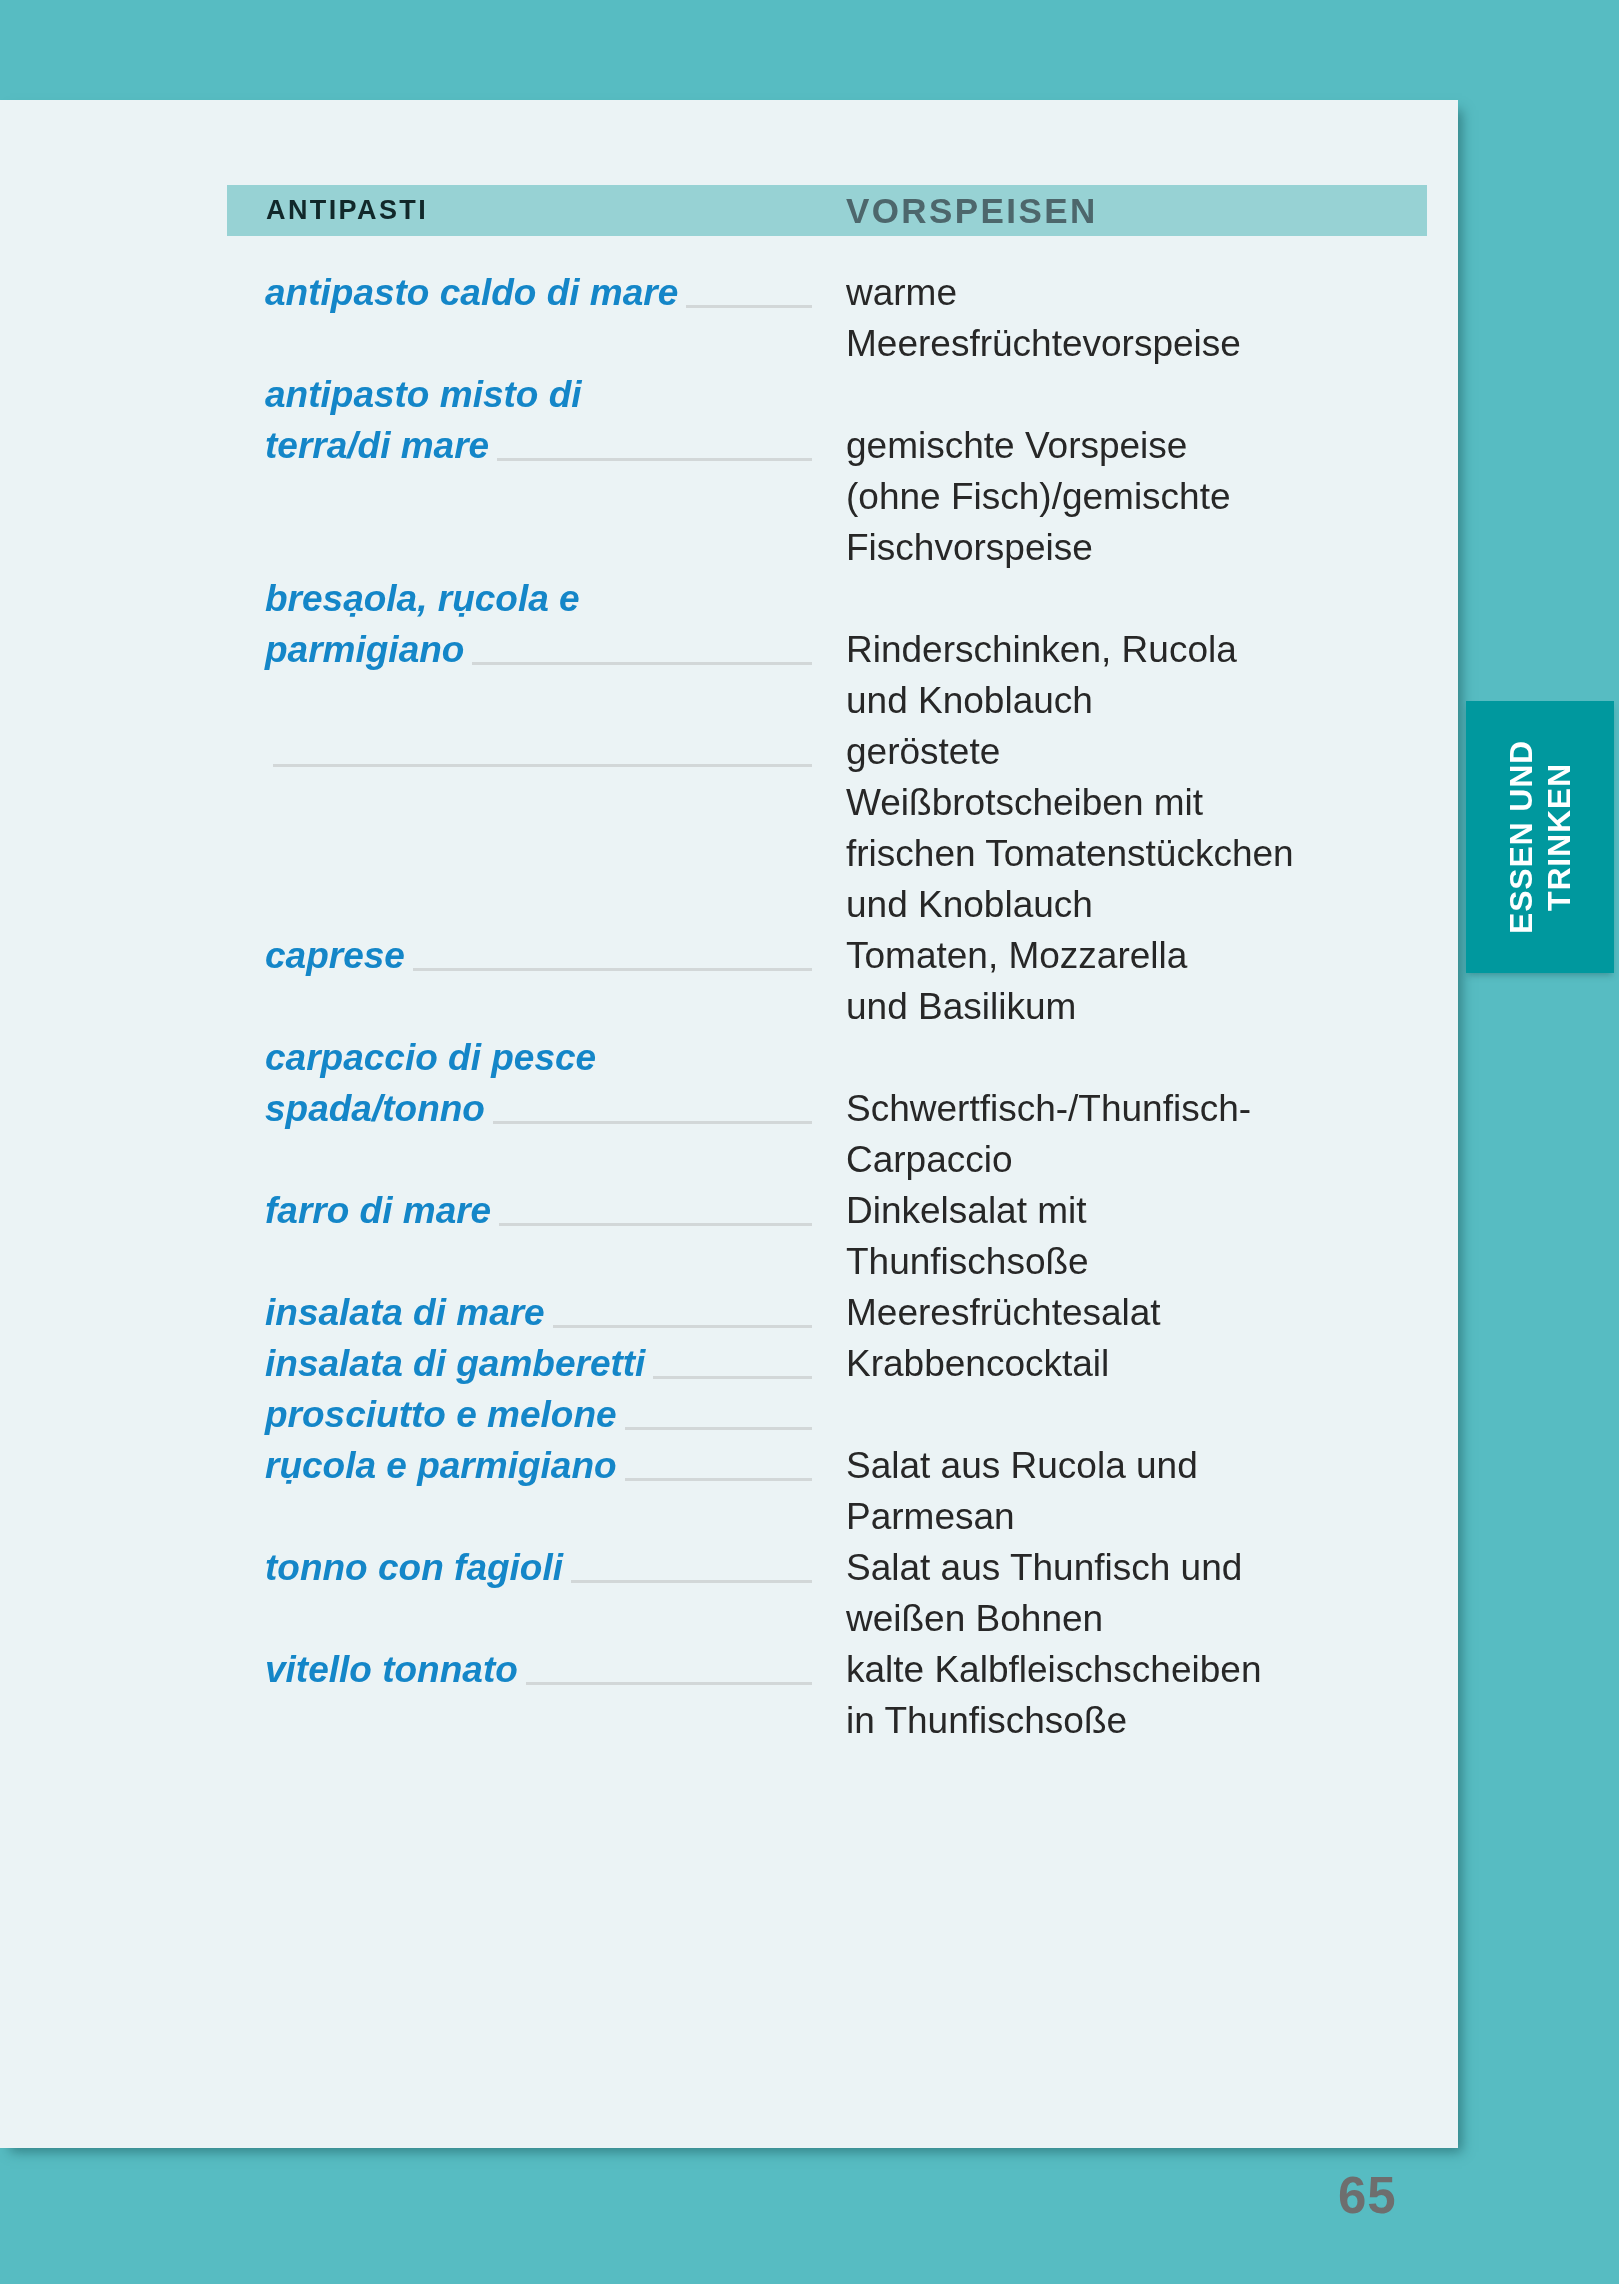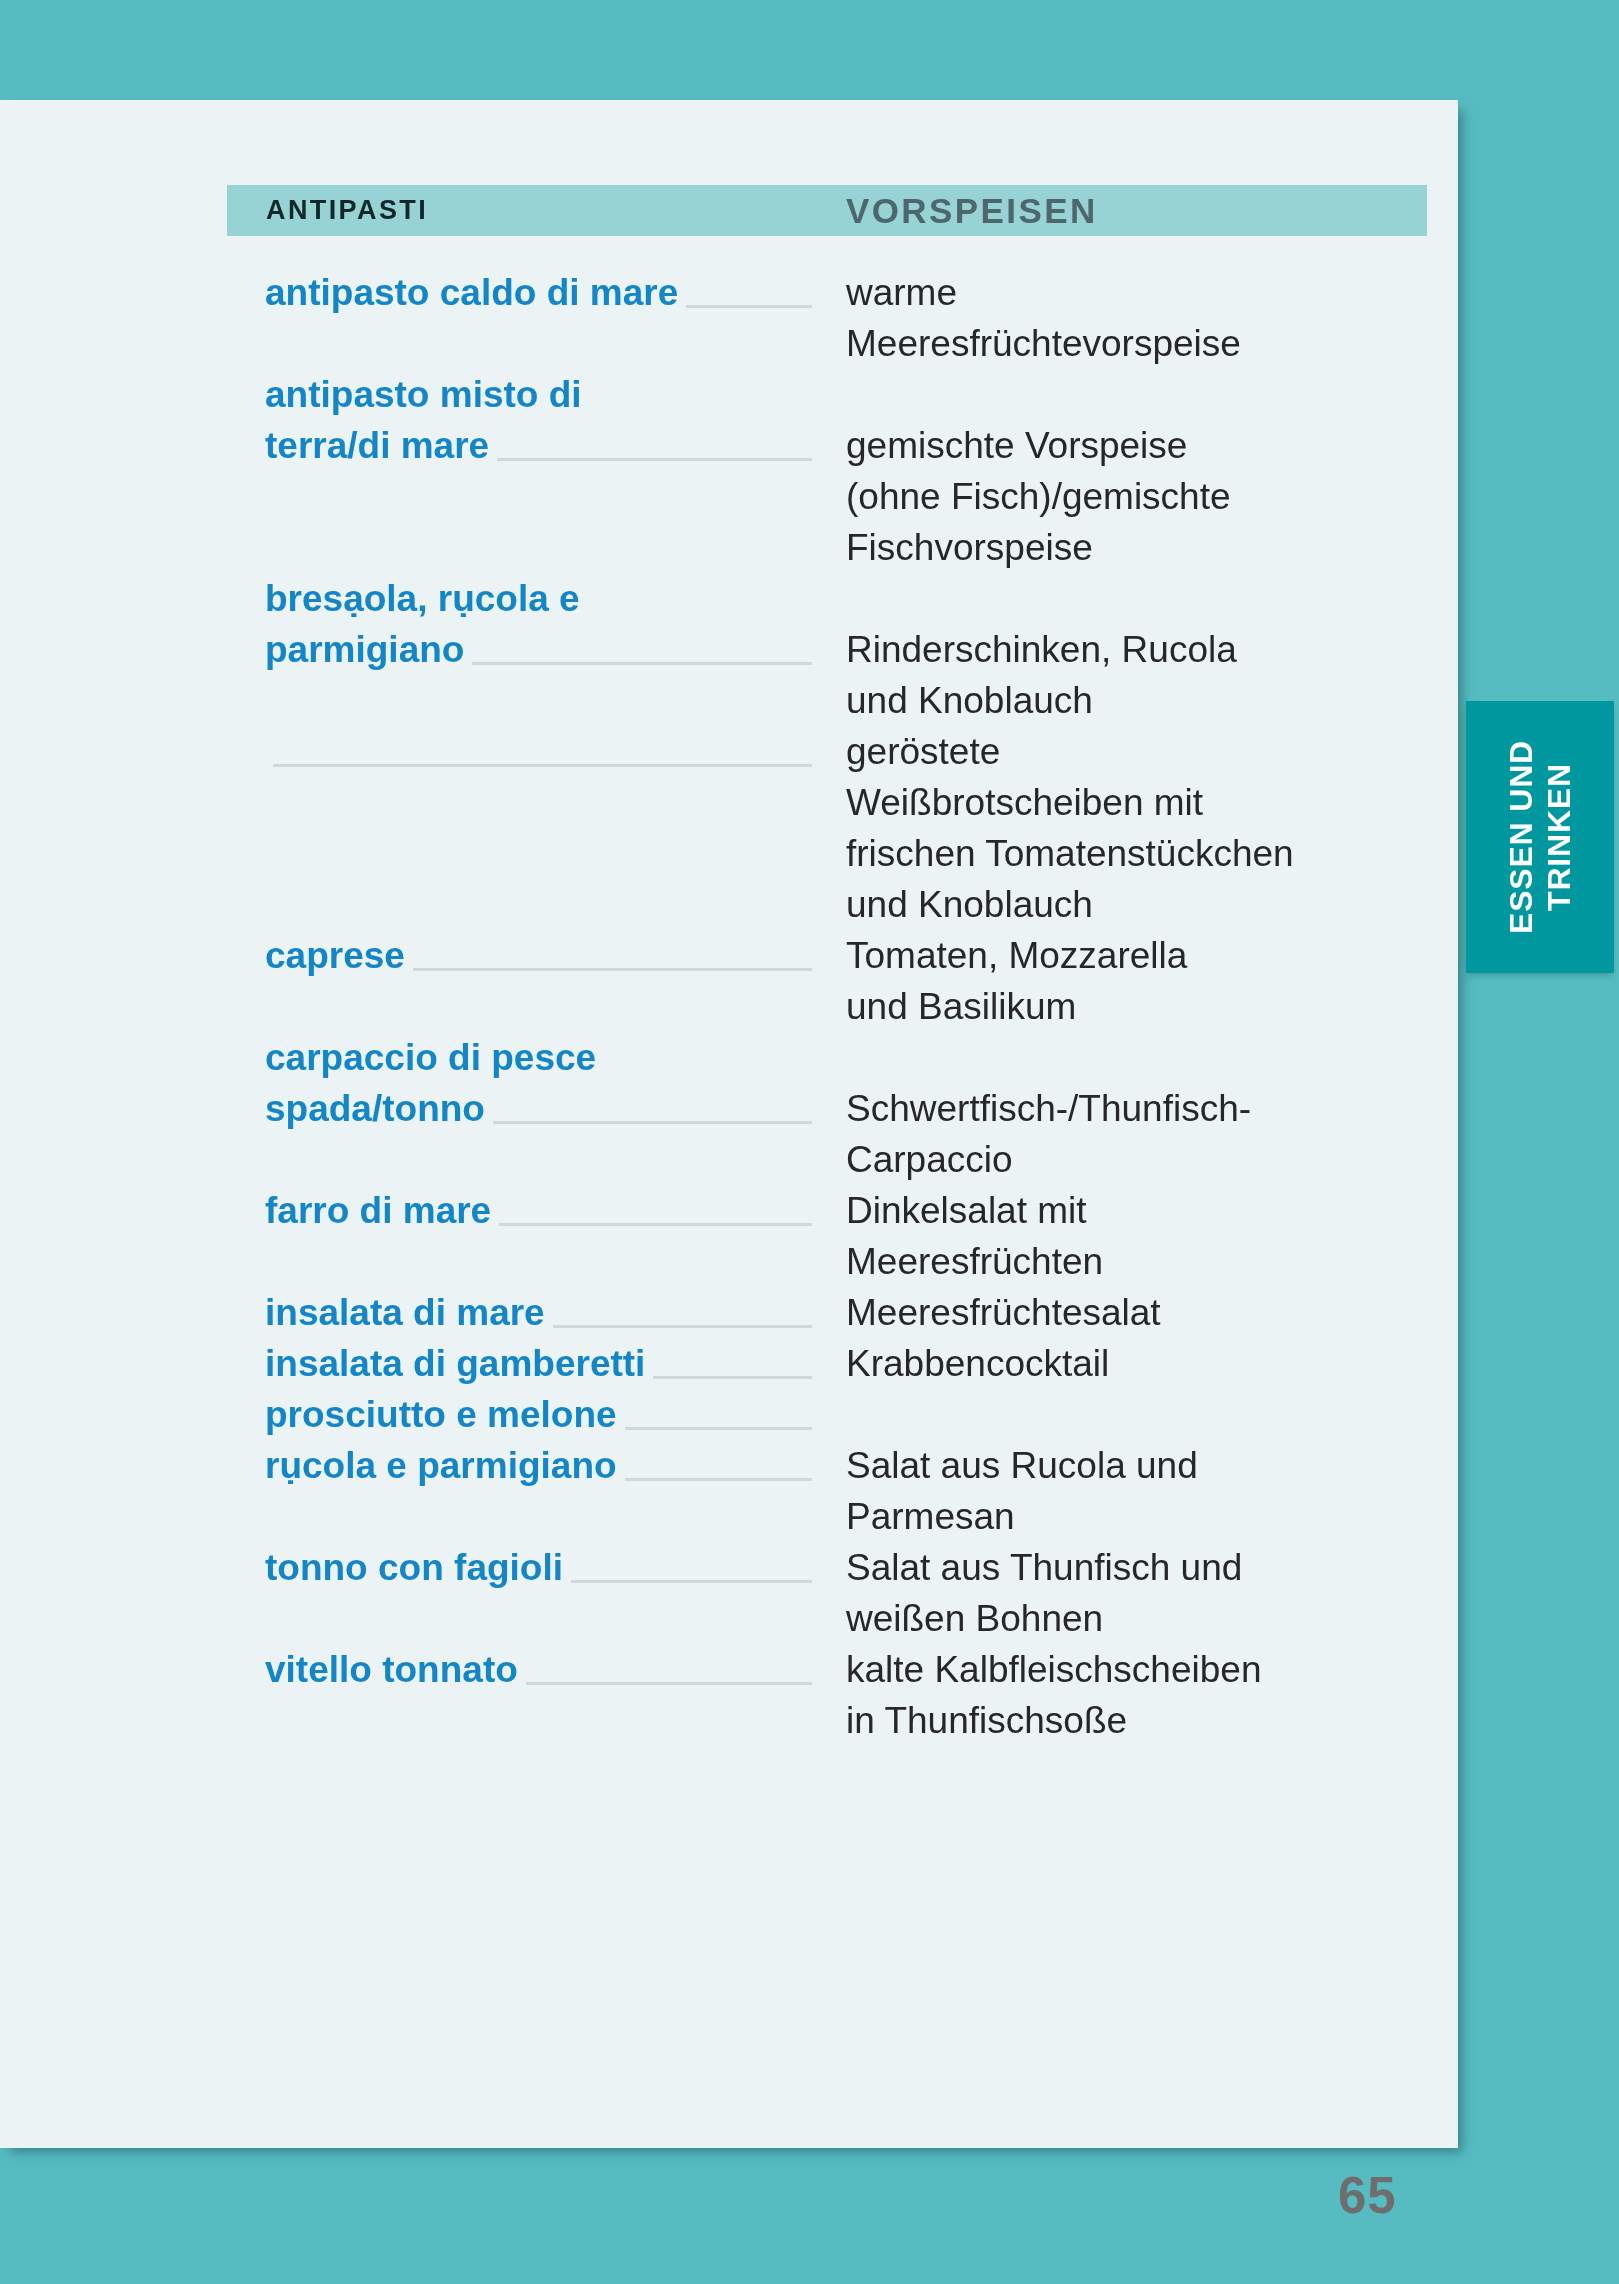--- a/index.html
+++ b/index.html
@@ -67,20 +67,21 @@
   .entry {
     display: flex;
     align-items: flex-start;
   }
   .it-cell {
     width: 547px;
     margin-right: 34px;
     flex: none;
     color: var(--italian-color, #1486c8);
     font-weight: bold;
+    font-style: italic;
     font-size: 37px;
     line-height: 51px;
   }
   .it-line {
     white-space: nowrap;
     height: 51px;
   }
   .it-line.with-leader {
     display: flex;
   }
@@ -232,21 +233,21 @@
         </div>
         <div class="entry">
           <div class="it-cell">
             <div class="it-line with-leader">
               <span class="it-text">farro di mare</span>
               <span class="leader"></span>
             </div>
           </div>
           <div class="de-cell" style="padding-top: 0px;">
             <div class="de-line">Dinkelsalat mit</div>
-            <div class="de-line">Meeresfrüchten</div>
+            <div class="de-line">Thunfischsoße</div>
           </div>
         </div>
         <div class="entry">
           <div class="it-cell">
             <div class="it-line with-leader">
               <span class="it-text">insalata di mare</span>
               <span class="leader"></span>
             </div>
           </div>
           <div class="de-cell" style="padding-top: 0px;">

